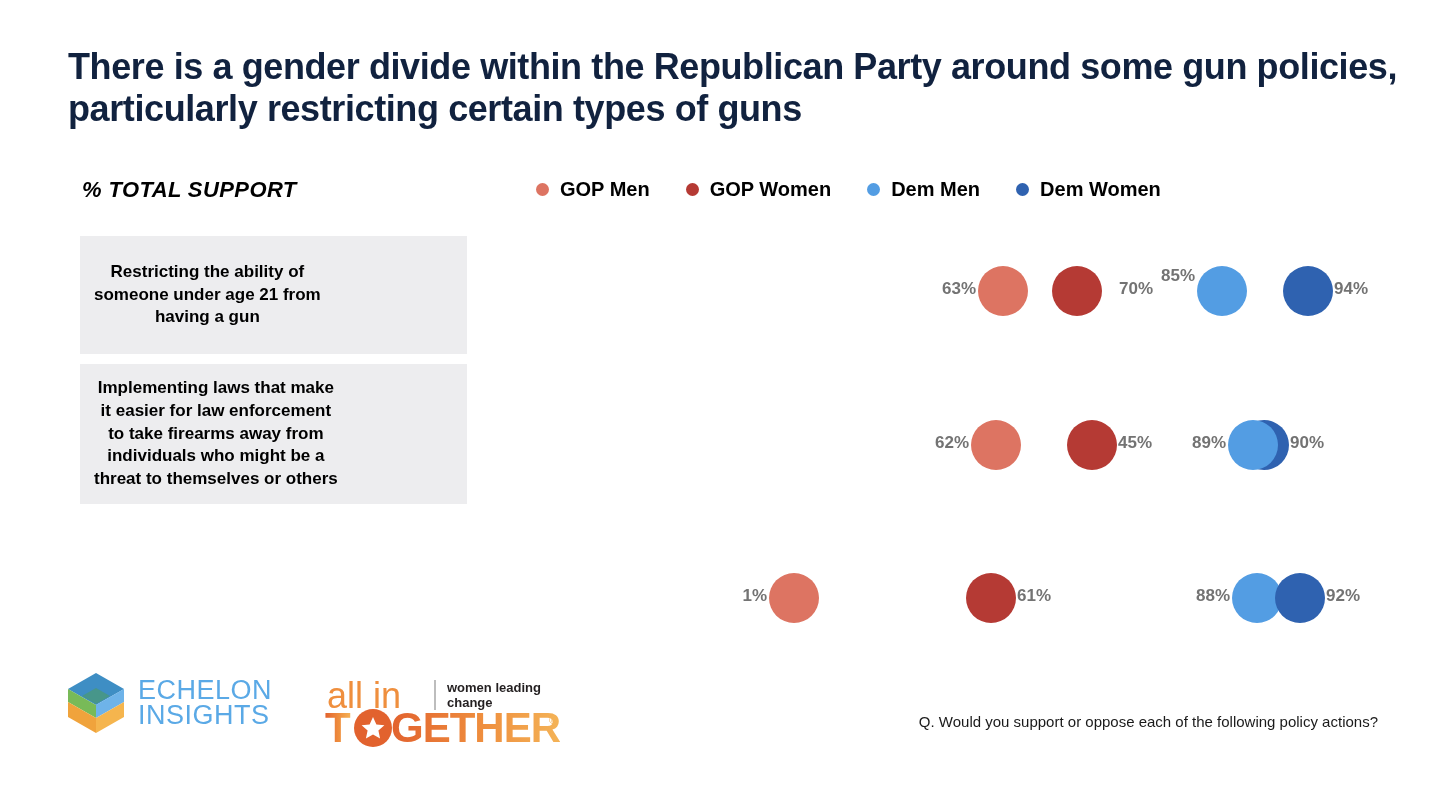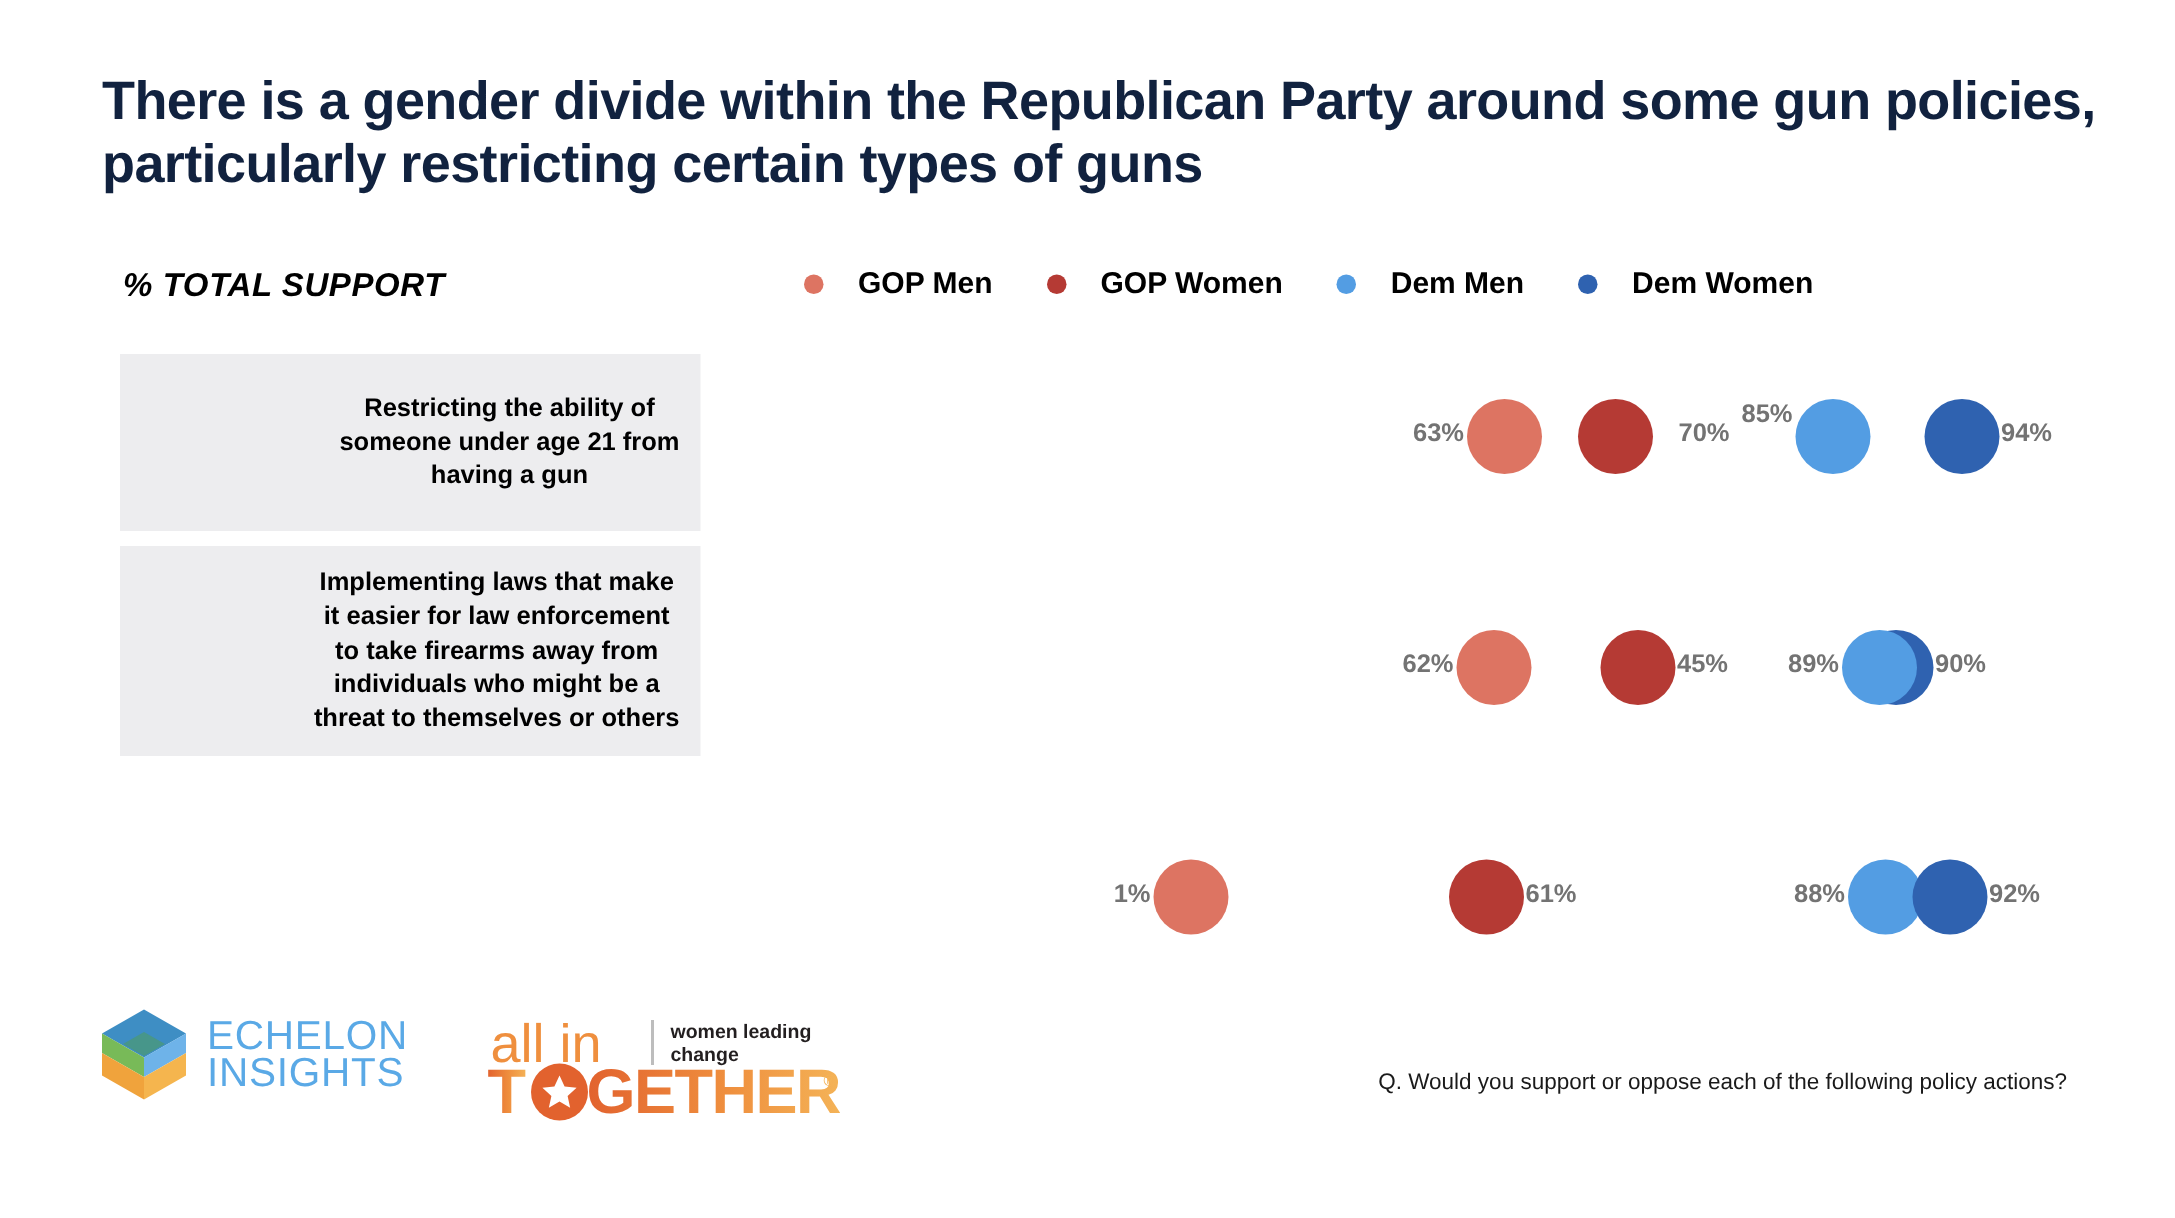--- a/index.html
+++ b/index.html
@@ -44,21 +44,21 @@
     position: absolute;
     left: 536px;
     top: 178px;
     display: flex;
     align-items: center;
     gap: 36px;
   }
   .legend-item {
     display: flex;
     align-items: center;
-    gap: 23px;
+    gap: 11px;
   }
   .legend-dot {
     width: 13px;
     height: 13px;
     border-radius: 50%;
     display: block;
   }
   .legend-text {
     font-size: 20px;
     font-weight: bold;
@@ -76,21 +76,21 @@
     pointer-events: none;
   }
 
   .row-label-box {
     position: absolute;
     left: 80px;
     width: 387px;
     background: #ededef;
     display: flex;
     align-items: center;
-    justify-content: flex-end;
+    justify-content: flex-start;
     box-sizing: border-box;
     padding: 6px 14px;
   }
   .row-label-text {
     font-size: 17px;
     font-weight: bold;
     color: #000000;
     text-align: center;
     line-height: 1.33;
     white-space: pre-line;

